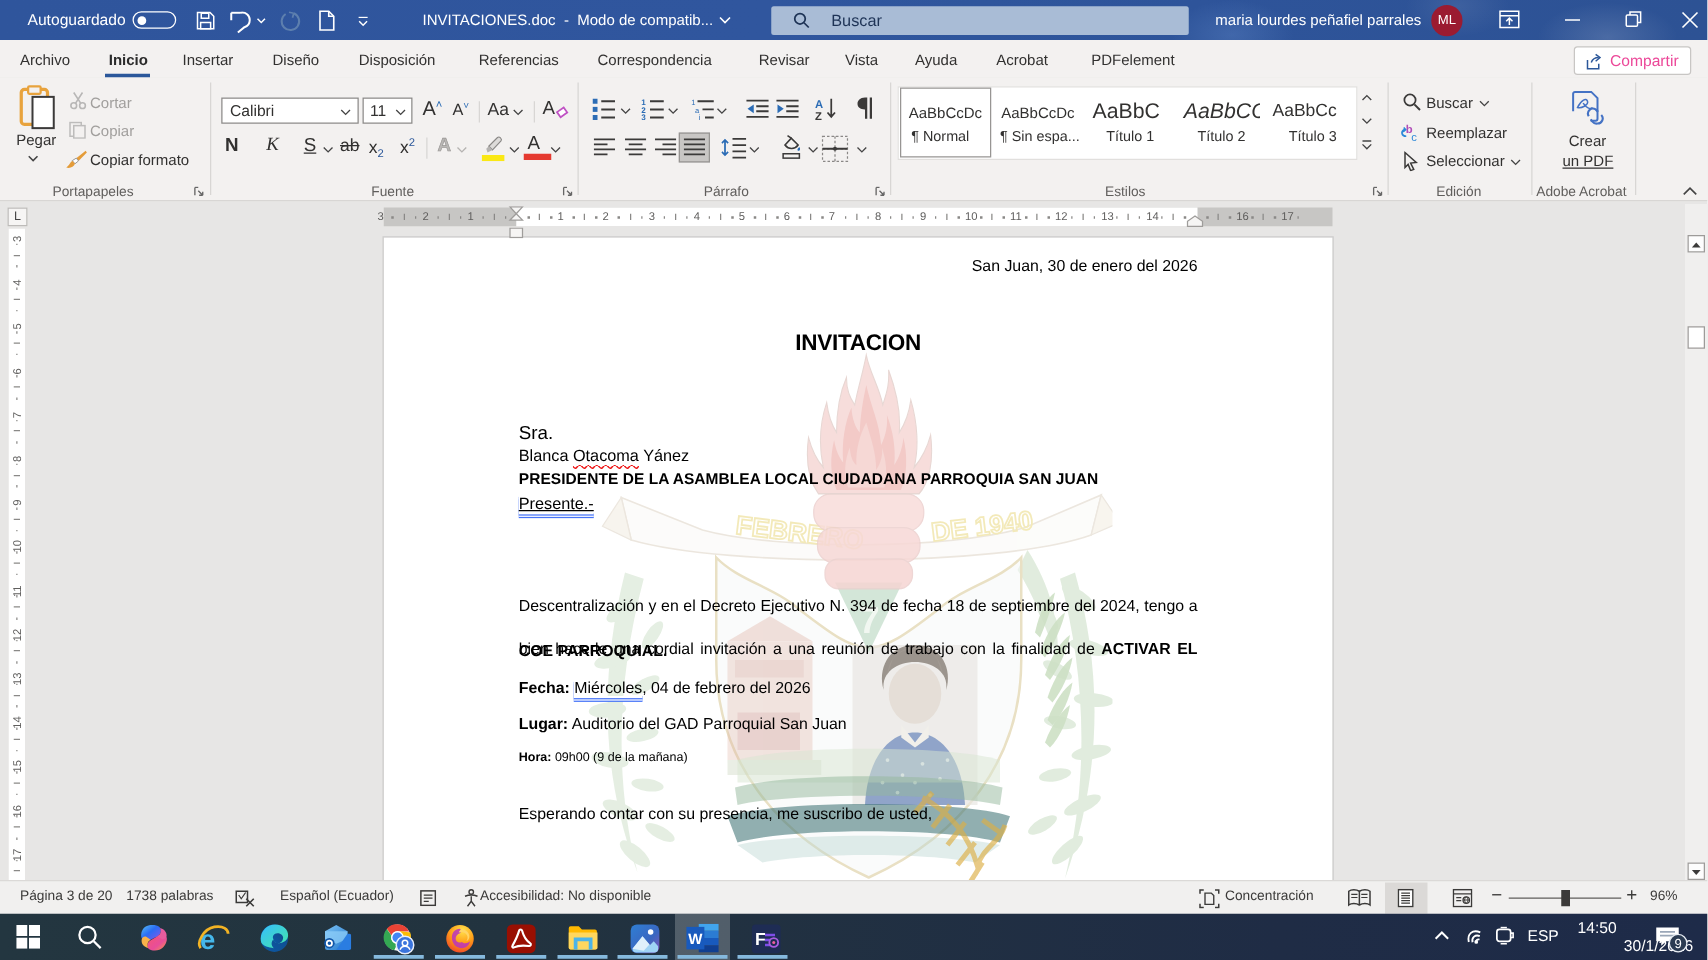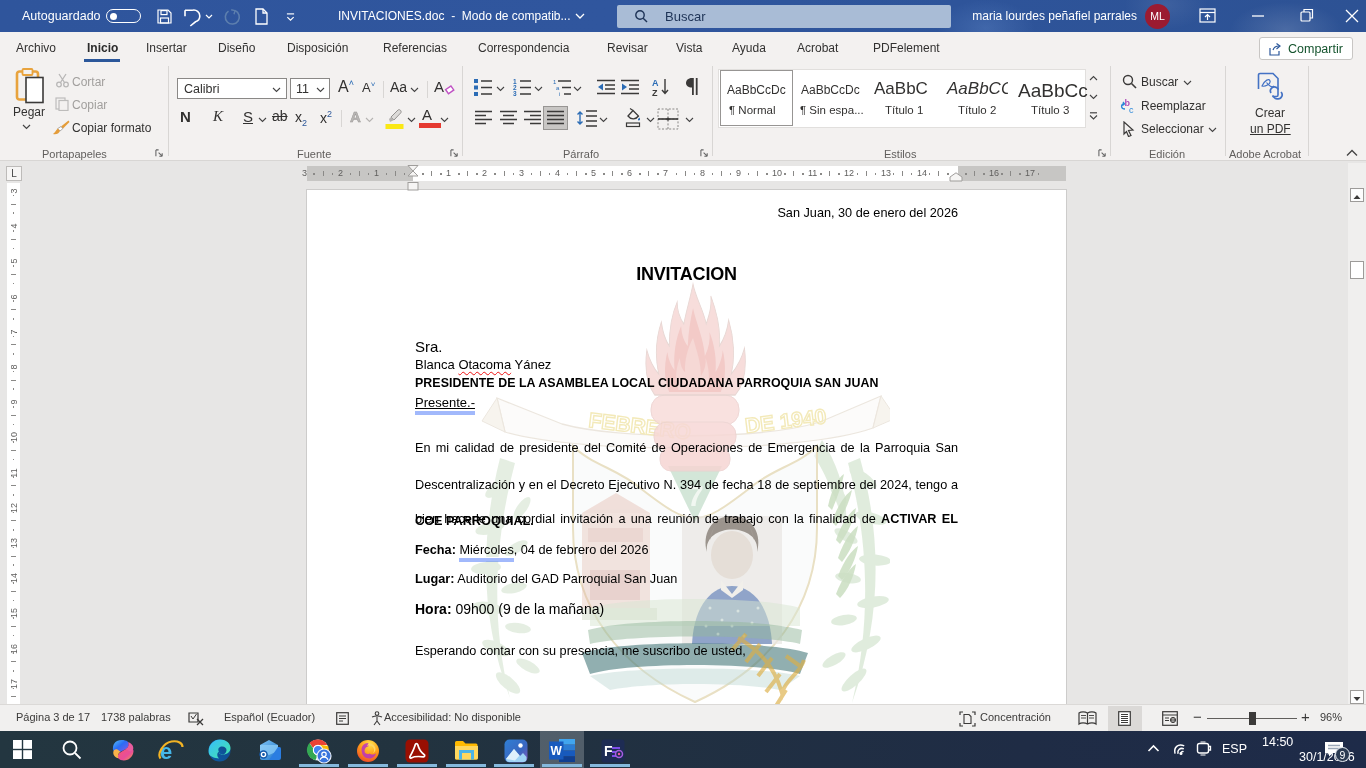--- a/index.html
+++ b/index.html
@@ -23,21 +23,21 @@
 #searchbox { position:absolute; left:617px; top:5px; width:334px; height:23px; background:#a9bcd6; border-radius:2px; }
 #searchbox .stxt { position:absolute; left:48px; top:4px; font-size:13px; color:#1e3356; }
 #username { position:absolute; top:9px; right:229px; font-size:12px; }
 #avatar { position:absolute; left:1145px; top:4px; width:25px; height:25px; border-radius:50%; background:#9b1b31; color:#fff; font-size:10.5px; text-align:center; line-height:25px; }
 
 
 #tabrow { position:absolute; left:0; top:32px; width:1366px; height:30px; background:#f3f1f0; }
 .tab { position:absolute; top:9px; font-size:12px; color:#323130; white-space:nowrap; }
 #tab-inicio { font-weight:bold; color:#2b2b2b; }
 #inicio-ul { position:absolute; left:84px; top:27px; width:36px; height:3px; background:#2b579a; }
-#compartir { position:absolute; left:1259px; top:5px; width:94px; height:23px; background:#fff; border:1px solid #c8c6c4; border-radius:3px; color:#14532d; font-size:12.5px; }
+#compartir { position:absolute; left:1259px; top:5px; width:94px; height:23px; background:#fff; border:1px solid #c8c6c4; border-radius:3px; color:#ec4899; font-size:12.5px; }
 #compartir span { position:absolute; left:28px; top:4px; }
 
 
 #ribbon { position:absolute; left:0; top:62px; width:1366px; height:99px; background:#f3f1f0; border-bottom:1px solid #d8d6d4; }
 .vsep { position:absolute; top:4px; width:1px; height:90px; background:#d8d6d4; }
 .glabel { position:absolute; top:86px; font-size:11px; color:#605e5c; white-space:nowrap; }
 .launcher { position:absolute; top:87px; width:9px; height:9px; }
 .rtext { font-size:12px; color:#323130; white-space:nowrap; position:absolute; }
 .rtext.dis { color:#a19f9d; }
 .combo { position:absolute; background:#fff; border:1px solid #8a8886; }
@@ -348,21 +348,21 @@
     <div class="abs" style="left:720px; top:8px; width:73px; height:56px; background:#fff; border:1px solid #979593; box-shadow:inset 0 0 0 2px #fff;"></div>
     <div class="rtext" style="left:727px; top:21px; font-size:12px;">AaBbCcDc</div>
     <div class="rtext" style="left:729px; top:42px; font-size:11.5px;">¶ Normal</div>
     <div class="rtext" style="left:801px; top:21px; font-size:12px;">AaBbCcDc</div>
     <div class="rtext" style="left:800px; top:42px; font-size:11.5px;">¶ Sin espa...</div>
     <div class="rtext" style="left:874px; top:17px; font-size:17px;">AaBbC</div>
     <div class="rtext" style="left:885px; top:42px; font-size:11.5px;">Título 1</div>
     <div class="rtext" style="left:947px; top:17px; font-size:17px; font-style:italic;">AaBbC</div>
     <div class="rtext" style="left:1001px; top:17px; font-size:17px; font-style:italic; width:7px; overflow:hidden;">C</div>
     <div class="rtext" style="left:958px; top:42px; font-size:11.5px;">Título 2</div>
-    <div class="rtext" style="left:1018px; top:18px; font-size:19px;">AaBbCc</div>
+    <div class="rtext" style="left:1018px; top:18px; font-size:14px;">AaBbCc</div>
     <div class="rtext" style="left:1031px; top:42px; font-size:11.5px;">Título 3</div>
     <svg class="abs" style="left:1089px; top:13px" width="9" height="6" viewBox="0 0 9 6">
         <path d="M1 5l3.5-3.5L8 5" fill="none" stroke="#444" stroke-width="1.1"></path>
       </svg>
     <svg class="abs" style="left:1089px; top:32px" width="9" height="6" viewBox="0 0 9 6">
         <path d="M1 1l3.5 3.5L8 1" fill="none" stroke="#444" stroke-width="1.1"></path>
       </svg>
     <svg class="abs" style="left:1089px; top:50px" width="9" height="9" viewBox="0 0 9 9">
         <path d="M1 0.8h7" stroke="#444" stroke-width="1.2"></path>
         <path d="M1 3.5l3.5 3.5L8 3.5" fill="none" stroke="#444" stroke-width="1.1"></path>
@@ -687,33 +687,32 @@
       </g>
     </svg>
 
     <div id="pagecontent" style="position:absolute; left:307px; top:0; width:759px; height:541px;">
       <div class="doctext" style="right:108px; top:43px; font-size:12.7px;">San Juan, 30 de enero del 2026</div>
       <div class="doctext bl" style="left:0; width:759px; text-align:center; top:101px; font-size:18px; letter-spacing:-0.2px;">INVITACION</div>
       <div class="doctext" style="left:108px; top:175px; font-size:15px;">Sra.</div>
       <div class="doctext" style="left:108px; top:194px; font-size:13px;">Blanca <span style="text-decoration:underline wavy #e11; text-decoration-thickness:1px; text-underline-offset:2px;">Otacoma</span> Yánez</div>
       <div class="doctext bl" style="left:108px; top:213px; font-size:12.4px; letter-spacing:0.05px;">PRESIDENTE DE LA ASAMBLEA LOCAL CIUDADANA PARROQUIA SAN JUAN</div>
       <div class="doctext" style="left:108px; top:232px; font-size:13px;"><span class="gram" style="text-decoration:underline;">Presente.-</span></div>
-      <div class="doctext just" style="left:108px; top:276px; line-height:18.7px; font-size:12.7px;">En mi calidad de presidente del Comité de Operaciones de Emergencia de la Parroquia San</div>
       <div class="doctext just" style="left:108px; top:313.4px; line-height:18.7px; font-size:12.7px;">Descentralización y en el Decreto Ejecutivo N. 394 de fecha 18 de septiembre del 2024, tengo a</div>
       <div class="doctext just" style="left:108px; top:347px; line-height:18.7px; font-size:12.7px;">bien hacerle una cordial invitación a una reunión de trabajo con la finalidad de <b>ACTIVAR EL</b></div>
       <div class="doctext bl" style="left:108px; top:350.8px; font-size:12.7px;">COE PARROQUIAL.</div>
       <div class="doctext" style="left:108px; top:380px; font-size:12.7px;"><b>Fecha:</b> <span class="gram" style="">Miércoles</span>, 04 de febrero del 2026</div>
       <div class="doctext" style="left:108px; top:409px; font-size:12.7px;"><b>Lugar:</b> Auditorio del GAD Parroquial San Juan</div>
-      <div class="doctext" style="left:108px; top:438px; font-size:14px;"><b>Hora:</b> 09h00 (9 de la mañana)</div>
+      <div class="doctext" style="left:108px; top:438px; font-size:10px;"><b>Hora:</b> 09h00 (9 de la mañana)</div>
       <div class="doctext" style="left:108px; top:466px; font-size:12.7px;margin-top:15px;">Esperando contar con su presencia, me suscribo de usted,</div>
     </div>
   </div>
 
   <div id="statusbar">
-    <div class="sbitem" style="left:16px">Página 3 de 17</div>
+    <div class="sbitem" style="left:16px">Página 3 de 20</div>
     <div class="sbitem" style="left:101px">1738 palabras</div>
     <div class="sbitem" style="left:224px">Español (Ecuador)</div>
     <div class="sbitem" style="left:384px">Accesibilidad: No disponible</div>
     <svg class="abs" style="left:188px; top:7px" width="17" height="14" viewBox="0 0 17 14">
       <path d="M1 1 h9 v9 h-9 Z" fill="none" stroke="#3b3a39" stroke-width="1.2"></path>
       <path d="M3 4 l2 3 l3.5 -5" fill="none" stroke="#3b3a39" stroke-width="1"></path>
       <path d="M9 7 l6 6 M15 7 l-6 6" stroke="#3b3a39" stroke-width="1.3"></path>
       </svg>
     <svg class="abs" style="left:336px; top:7px" width="13" height="13" viewBox="0 0 13 13">
       <rect x="0.7" y="0.7" width="11.6" height="11.6" fill="none" stroke="#3b3a39" stroke-width="1.2"></rect>

